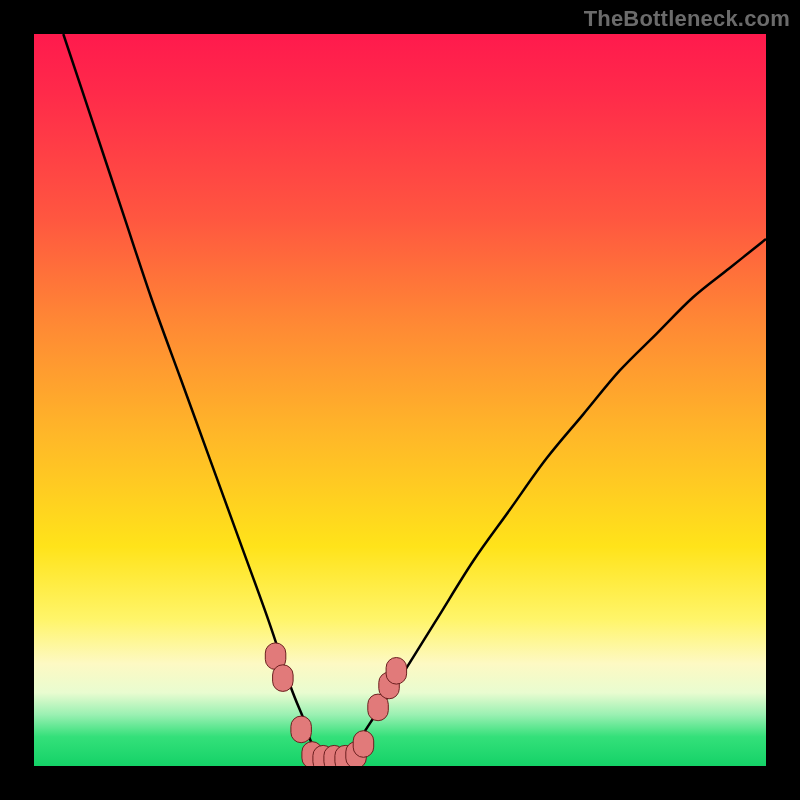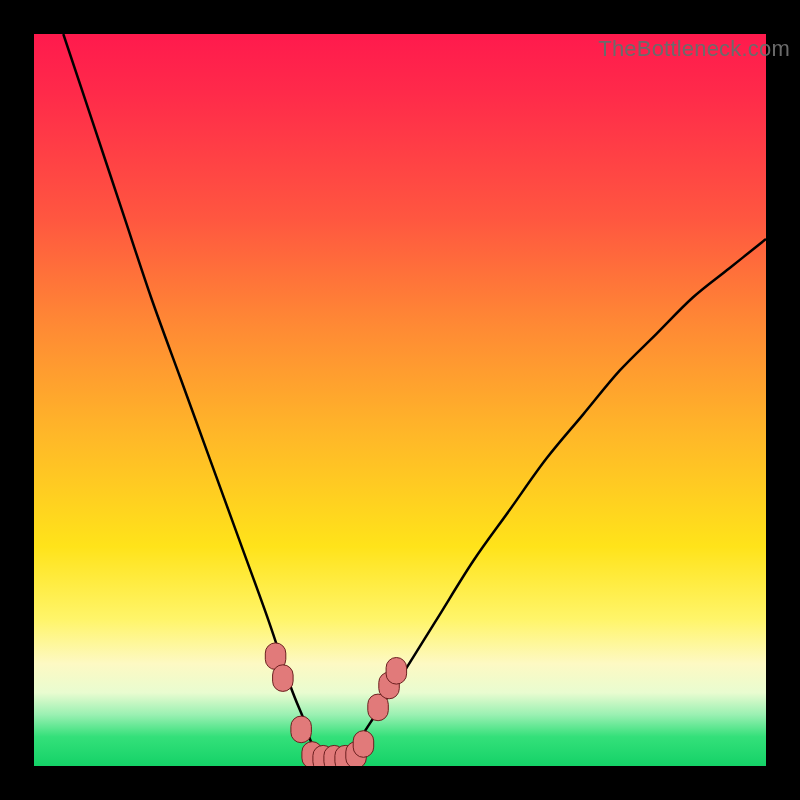--- a/index.html
+++ b/index.html
@@ -42,23 +42,22 @@
       #14d267 100%
     );
   }
   .watermark {
     position: absolute;
     top: 6px;
     right: 10px;
     color: #6b6b6b;
     font-size: 22px;
     letter-spacing: 0.2px;
-    font-weight: 400;
+    font-weight: 700;
     user-select: none;
-    margin-top: 30px;
   }
   svg.curve {
     position: absolute;
     left: 0;
     top: 0;
     width: 732px;
     height: 732px;
   }
 </style>
 </head>

